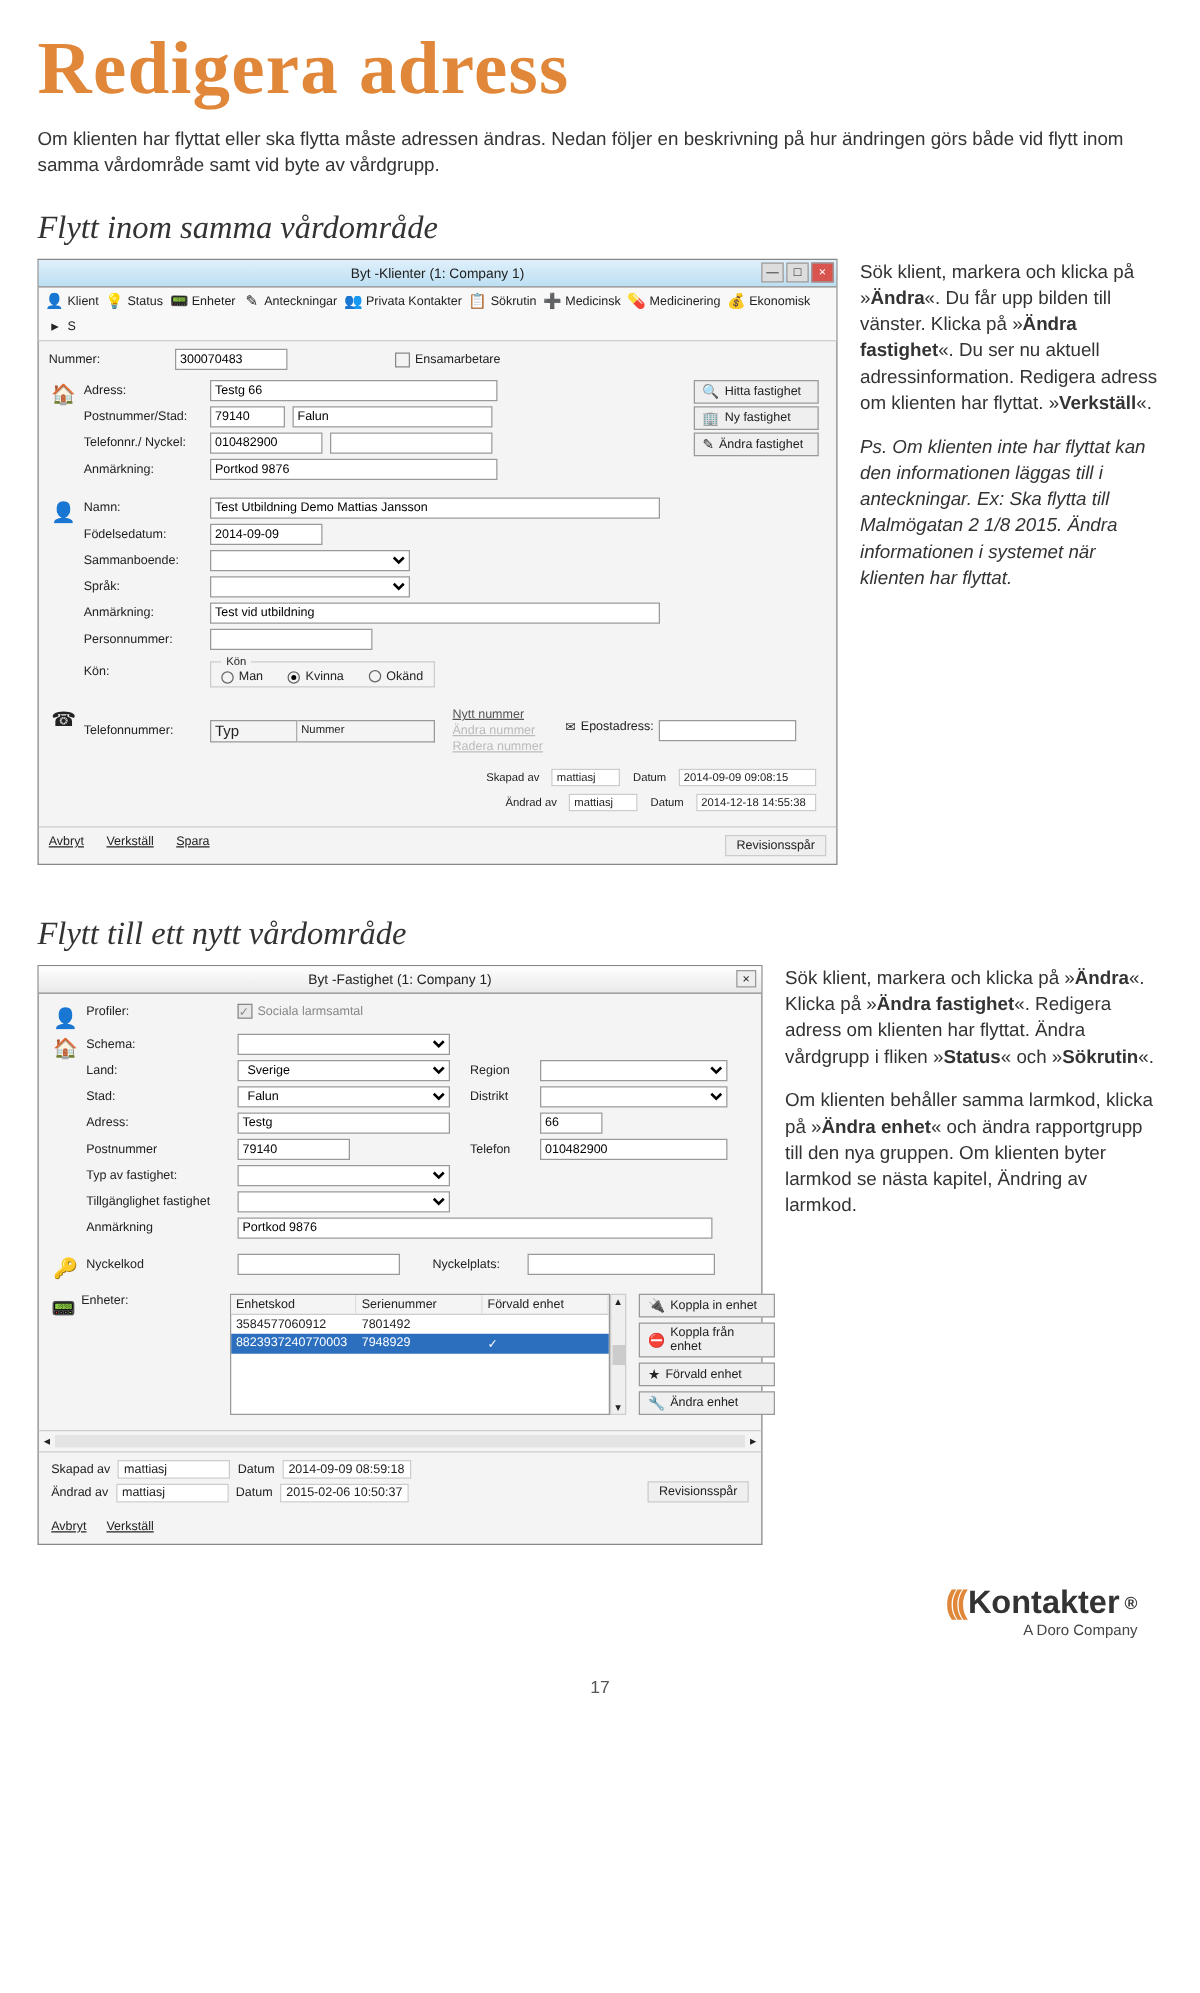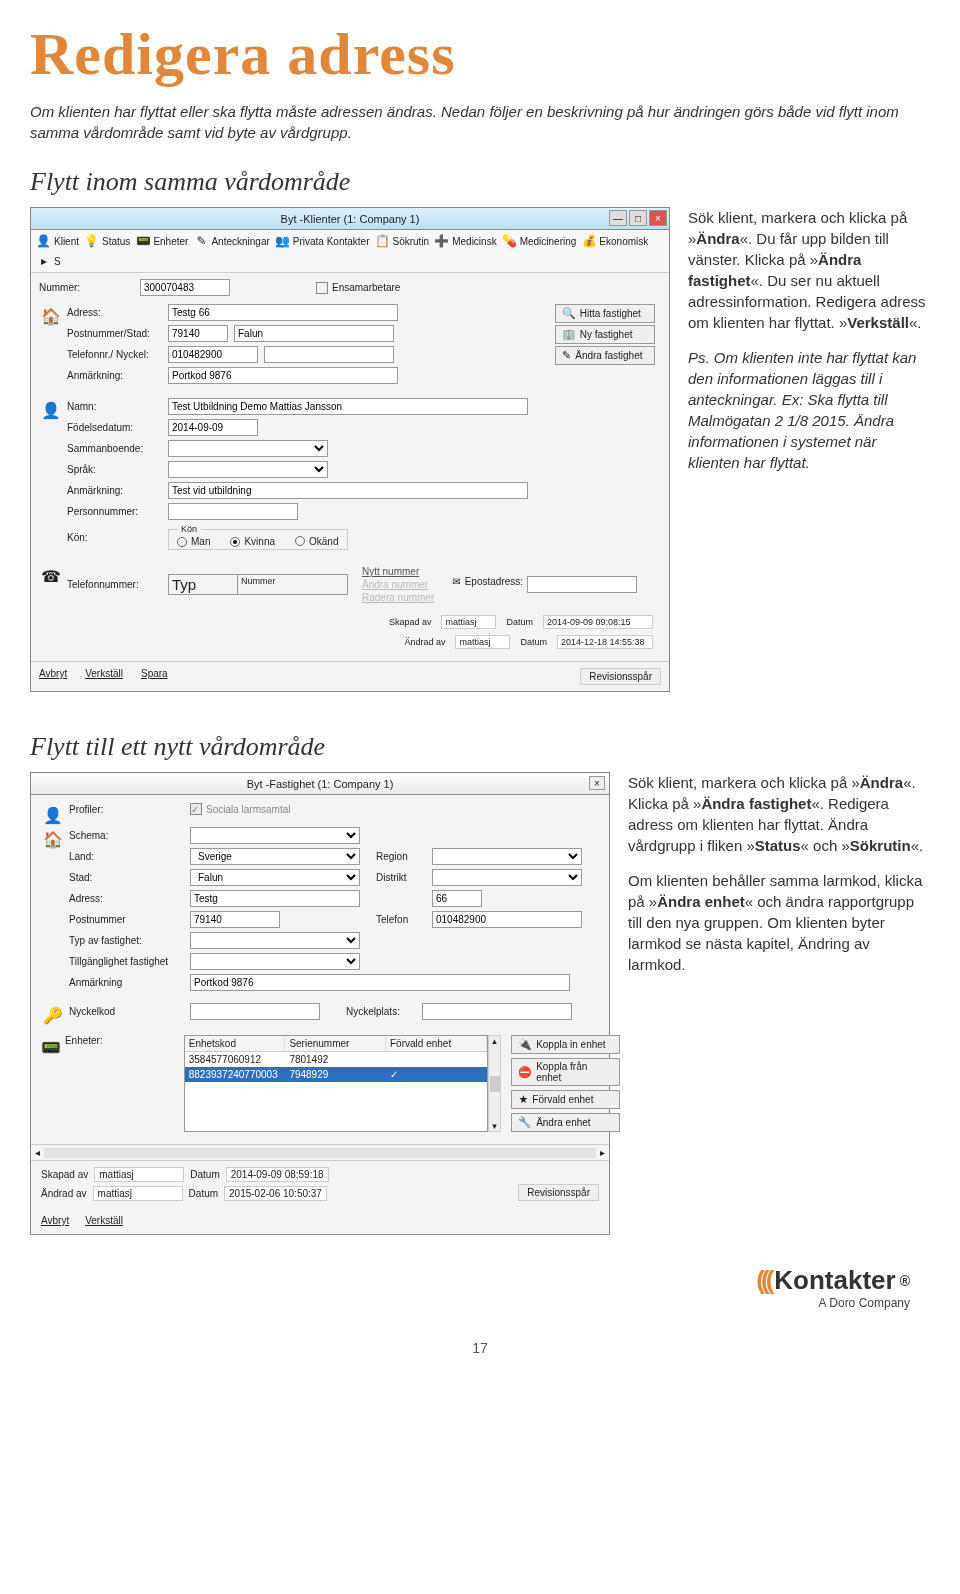--- a/index.html
+++ b/index.html
@@ -17,21 +17,20 @@
     color: #e0873a;
     letter-spacing: 1px;
     margin-bottom: 12px;
   }
   p.intro {
     font-size: 15px;
     line-height: 1.4;
     color: #333;
     max-width: 880px;
     margin-bottom: 24px;
-    font-style: italic;
   }
   h2.sub {
     font-family: Georgia, serif;
     font-size: 26px;
     font-style: italic;
     font-weight: normal;
     color: #333;
     margin-bottom: 10px;
   }
   
@@ -301,21 +300,21 @@
           </div>
         </div>
       </div>
 
       <div class="grp" style="margin-top:10px;">
         <div class="left-ic">☎</div>
         <div class="fields">
           <div class="frow">
             <label>Telefonnummer:</label>
             <div style="display:flex;">
-              <div style="border:1px solid #999; background:#f4f4f4; width:70px; font-size:15px; padding:1px 3px;">Typ</div>
+              <div style="border:1px solid #999; background:#f4f4f4; width:70px; font-size:12px; padding:1px 3px;">Typ</div>
               <div style="border:1px solid #999; border-left:none; background:#f4f4f4; width:110px; font-size:9px; padding:1px 3px;">Nummer</div>
             </div>
             <div class="subactions" style="margin-left:8px;">
               <span>Nytt nummer</span>
               <span style="color:#bbb">Ändra nummer</span>
               <span style="color:#bbb">Radera nummer</span>
             </div>
             <div style="margin-left:12px; display:flex; align-items:flex-start; gap:4px;">
               <span>✉</span>
               <span>Epostadress:</span>

